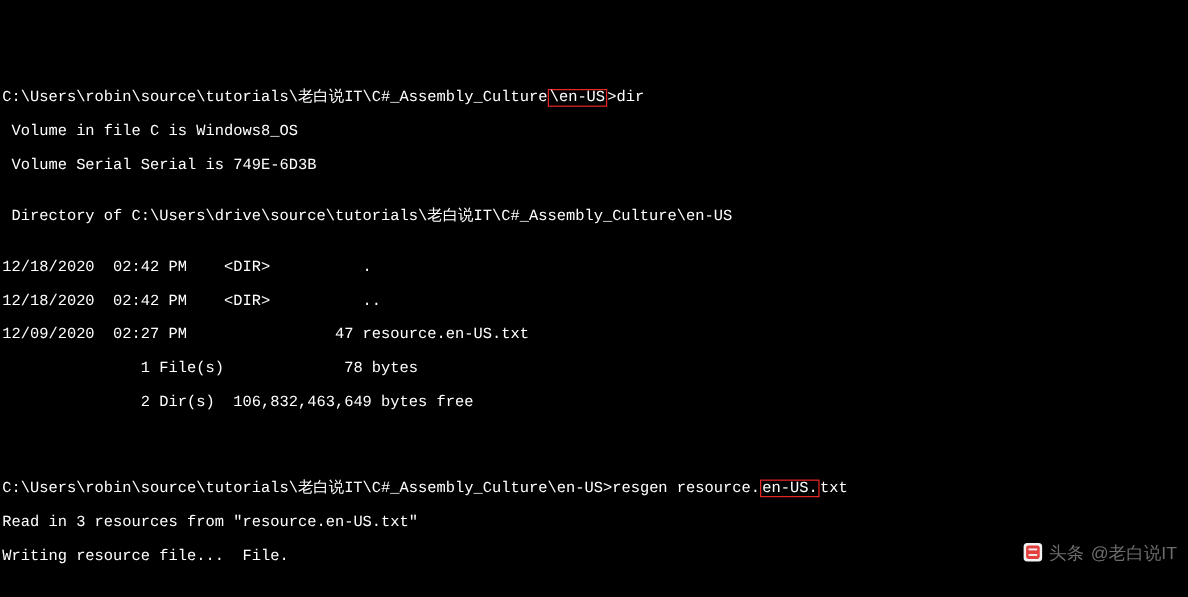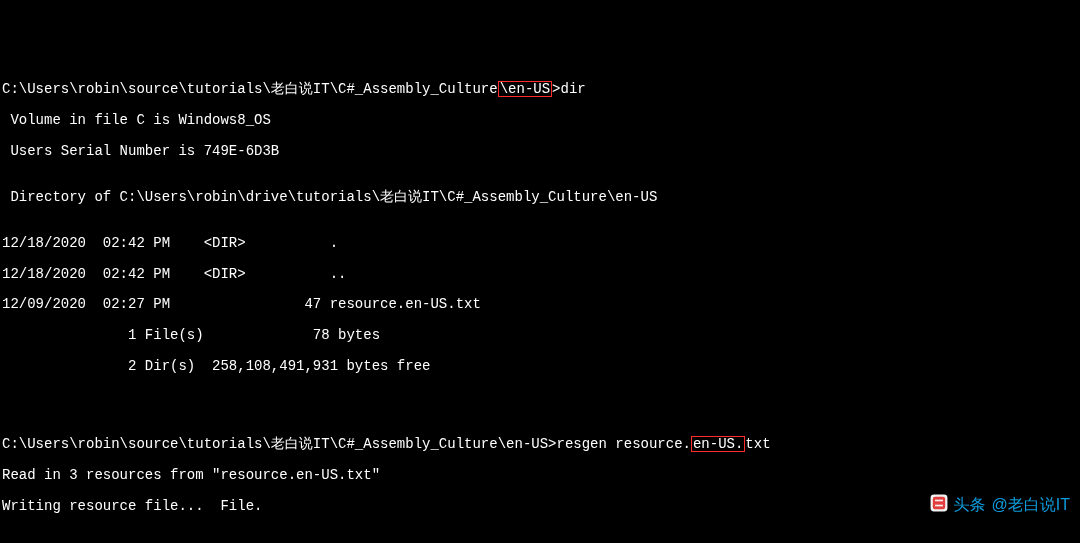--- a/index.html
+++ b/index.html
@@ -21,48 +21,48 @@
   .hl {
     border: 1.5px solid #ff2a2a;
     padding: 0 1px;
     display: inline-block;
     line-height: 1;
   }
   .watermark {
     position: absolute;
     right: 10px;
     bottom: 10px;
-    color: #0ea5e9;
+    color: #737373;
     font-family: "Microsoft YaHei", Arial, sans-serif;
     font-size: 16px;
     display: flex;
     align-items: center;
     gap: 6px;
     opacity: 0.95;
     text-align: center;
   }
   .watermark svg { width: 18px; height: 18px; }
 </style>
 </head>
 <body>
 
 
 
 
 <span class="line"><span>C:\Users\robin\source\tutorials\老白说IT\C#_Assembly_Culture</span><span class="hl">\en-US</span><span>&gt;</span><span>dir</span></span>
 <span class="line"> Volume in file C is Windows8_OS</span>
-<span class="line"> Users Serial Number is 749E-6D3B</span>
+<span class="line"> Volume Serial Serial is 749E-6D3B</span>
 <span class="line"></span>
-<span class="line"> Directory of C:\Users\robin\drive\tutorials\老白说IT\C#_Assembly_Culture\en-US</span>
+<span class="line"> Directory of C:\Users\drive\source\tutorials\老白说IT\C#_Assembly_Culture\en-US</span>
 <span class="line"></span>
 <span class="line">12/18/2020  02:42 PM    &lt;DIR&gt;          .</span>
 <span class="line">12/18/2020  02:42 PM    &lt;DIR&gt;          ..</span>
 <span class="line">12/09/2020  02:27 PM                47 resource.en-US.txt</span>
 <span class="line">               1 File(s)             78 bytes</span>
-<span class="line">               2 Dir(s)  258,108,491,931 bytes free</span>
+<span class="line">               2 Dir(s)  106,832,463,649 bytes free</span>
 <span class="line"></span>
 
 
 <span class="line"><span>C:\Users\robin\source\tutorials\老白说IT\C#_Assembly_Culture</span><span>\en-US</span><span>&gt;</span><span>resgen resource.</span><span class="hl">en-US.</span><span>txt</span></span>
 <span class="line">Read in 3 resources from "resource.en-US.txt"</span>
 <span class="line">Writing resource file...  File.</span>
 <span class="line"></span>
 
 
 

